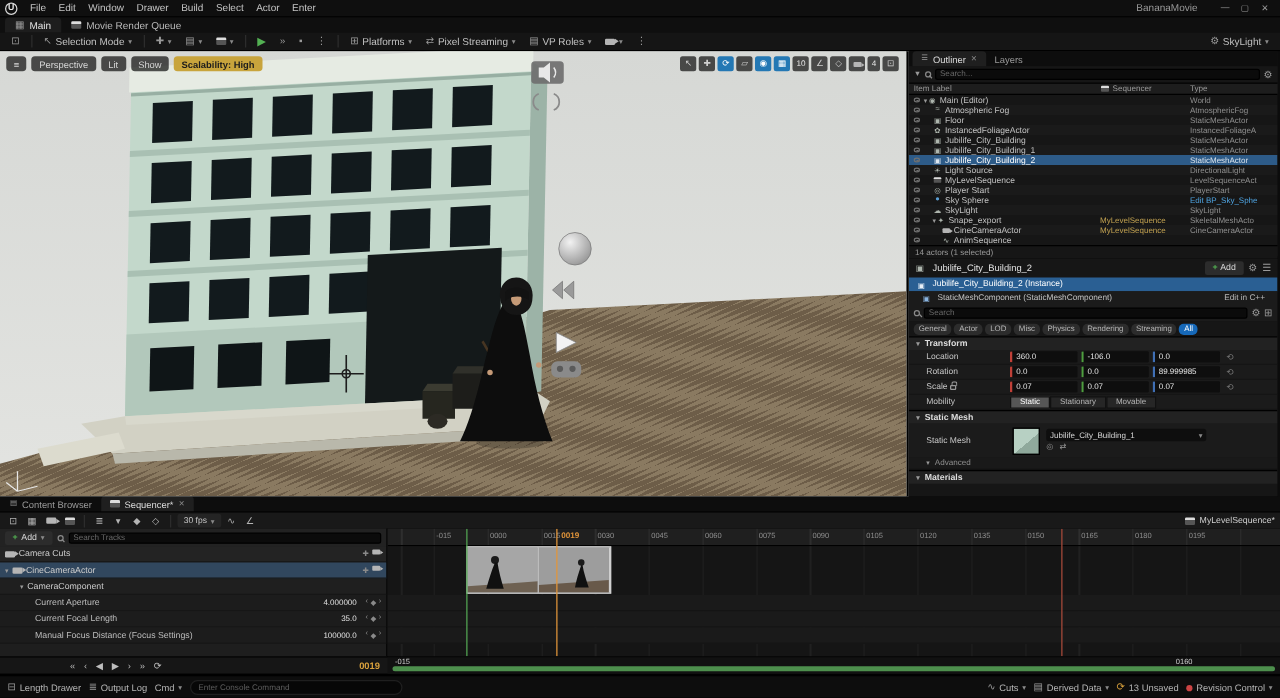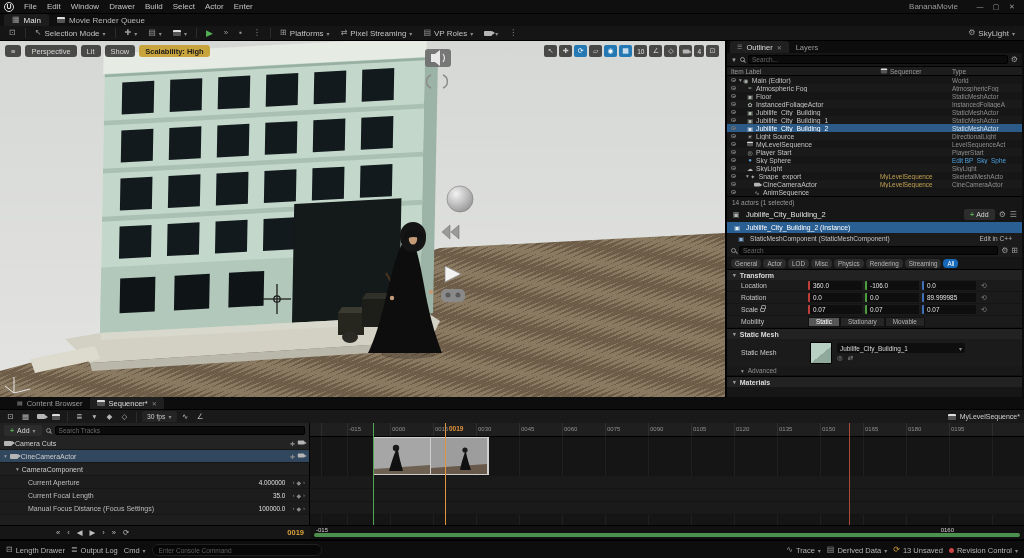--- a/index.html
+++ b/index.html
@@ -78,21 +78,21 @@
   .seg{height:10px}
   .segb{height:10px;padding:0 7px;font-size:6.4px;color:#b5b5b5;background:#262626;border:1px solid #111;display:flex;align-items:center}
   .segb.on{background:#565656;color:#fff}
   .lockic{width:5px;height:4px;border:1px solid #999;border-radius:1px;position:relative;margin-left:2px;flex:none}
   .lockic::before{content:"";position:absolute;width:3px;height:3px;border:1px solid #999;border-bottom:none;border-radius:2px 2px 0 0;top:-3.5px;left:0}
   .smrow{height:27px;background:#1b1b1b;padding:0 4px 0 14px;gap:5px;font-size:6.8px}
   .thumb{width:22px;height:22px;border:1px solid #000;background:linear-gradient(140deg,#b7d0c3 0 55%,#8fa99c 55%);flex:none}
   .combo{width:128px;height:10px;background:#0e0e0e;border-radius:2px;font-size:6.4px;color:#d8d8d8;display:flex;align-items:center;padding:0 3px;gap:2px}
   .advrow{height:10px;background:#191919;font-size:6.5px;color:#8e8e8e;padding:0 14px;gap:4px;border-bottom:1px solid #111}
   
-  .btabs{height:12px;background:#0d0d0d;padding-left:10px}
+  .btabs{height:12px;background:#0d0d0d;padding-left:1px}
   .seqbar{height:14px;background:#191919;border-top:1px solid #000;padding:0 4px;gap:2px;font-size:8px}
   .sqi{width:13px;height:11px;display:flex;align-items:center;justify-content:center;font-size:7.5px;color:#b5b5b5;border-radius:2px}
   .fps{height:11px;padding:0 5px;font-size:6.8px;color:#c8c8c8;display:flex;align-items:center;gap:3px;background:#242424;border-radius:2px}
   .seqtitle{font-size:7px;color:#cfcfcf;margin-left:auto;display:flex;gap:4px;align-items:center}
   .seqbody{display:flex;height:102px}
   .strx{width:310px;background:#1e1e1e;border-right:1px solid #000;display:flex;flex-direction:column}
   .addrow{height:14px;background:#222;padding:0 4px;gap:4px}
   .addtr{height:11px;background:#2c2c2c;border-radius:2px;display:flex;align-items:center;gap:3px;padding:0 6px;font-size:7px;color:#d8d8d8}
   .trkrow{height:13px;padding:0 4px;gap:3px;font-size:7px;color:#cdcdcd;background:#232323;border-bottom:1px solid #161616}
   .trkrow.child{background:#1f1f1f}
@@ -840,21 +840,21 @@
         <span>Output Log</span>
       </span>
     <span class="sbtn">
         <span>Cmd</span>
         <span class="car">▾</span>
       </span>
     <input class="console" placeholder="Enter Console Command" style="">
     <span class="grow"></span>
     <span class="sbtn">
         <span class="ic">∿</span>
-        <span>Trace</span>
+        <span>Cuts</span>
         <span class="car">▾</span>
       </span>
     <span class="sbtn">
         <span class="ic">▤</span>
         <span>Derived Data</span>
         <span class="car">▾</span>
       </span>
     <span class="sbtn">
         <span class="ic" style="color:#d9a13c">⟳</span>
         <span>13 Unsaved</span>

